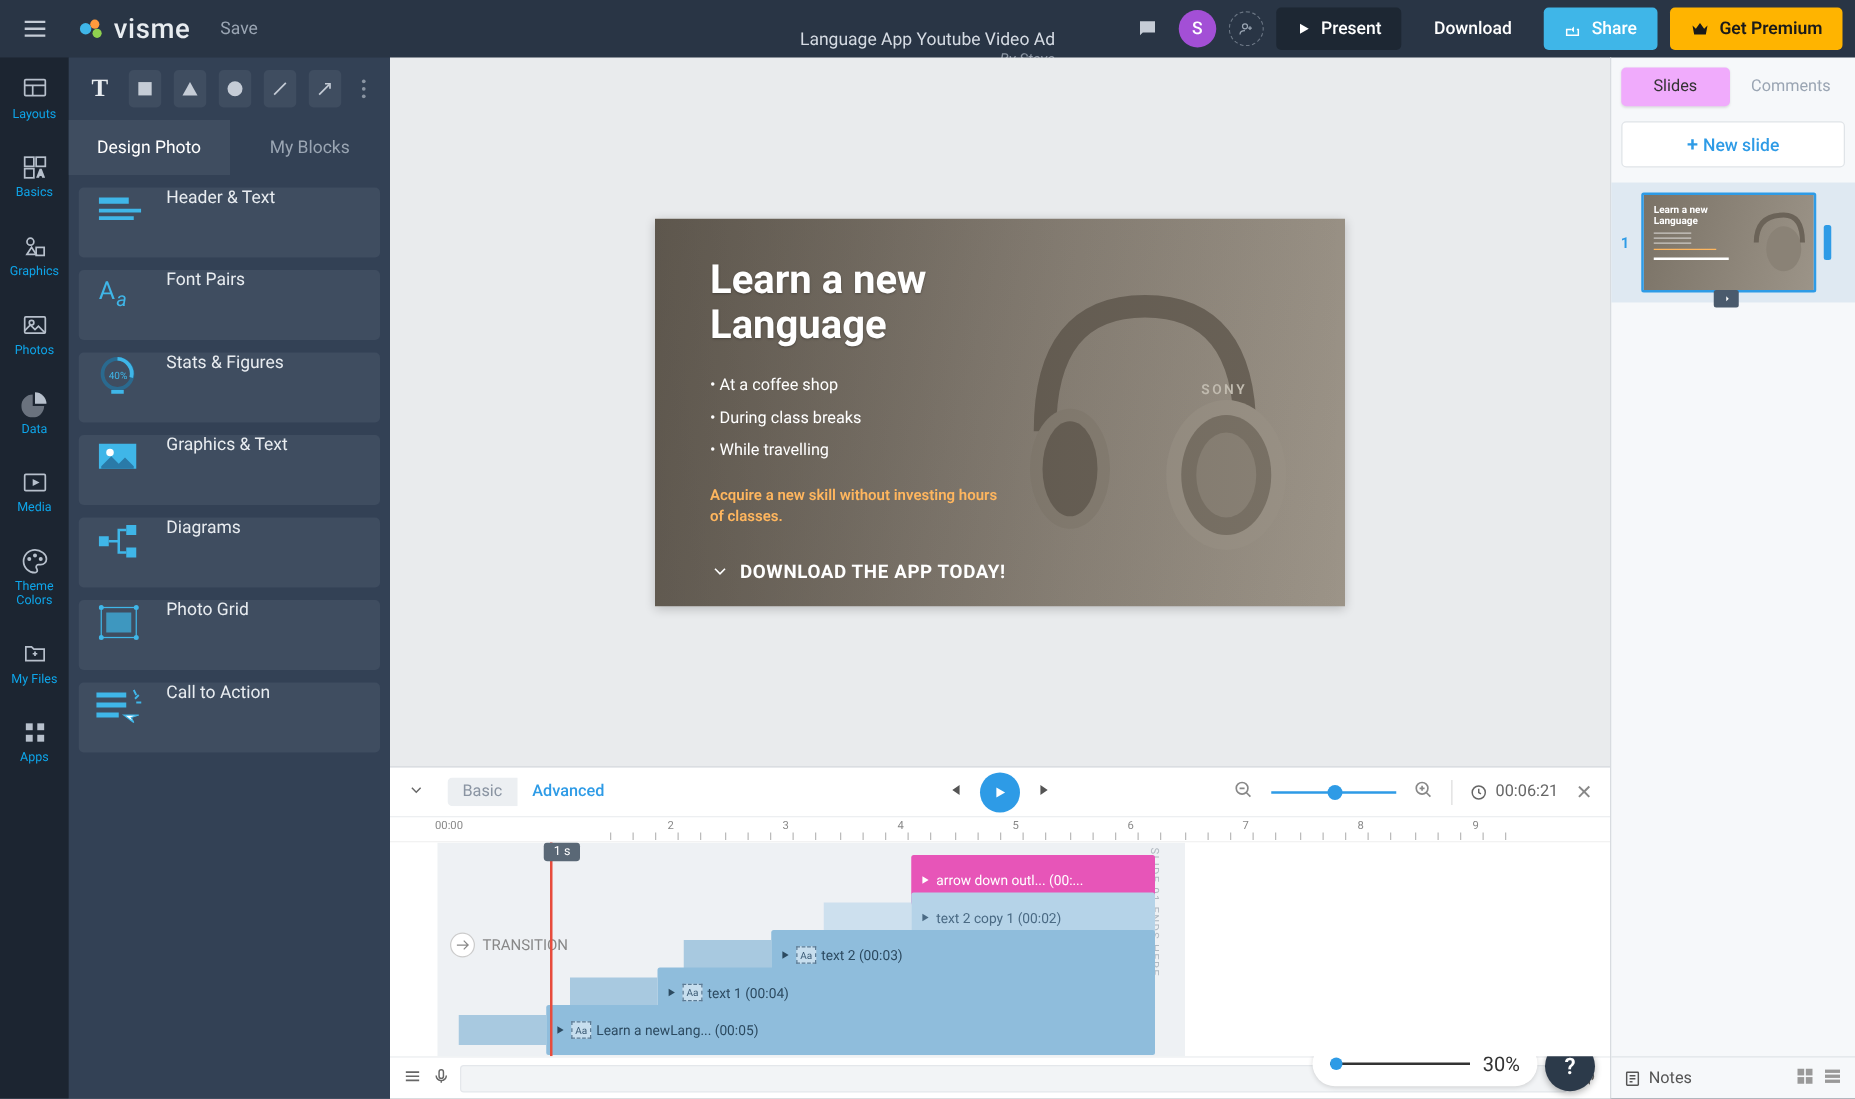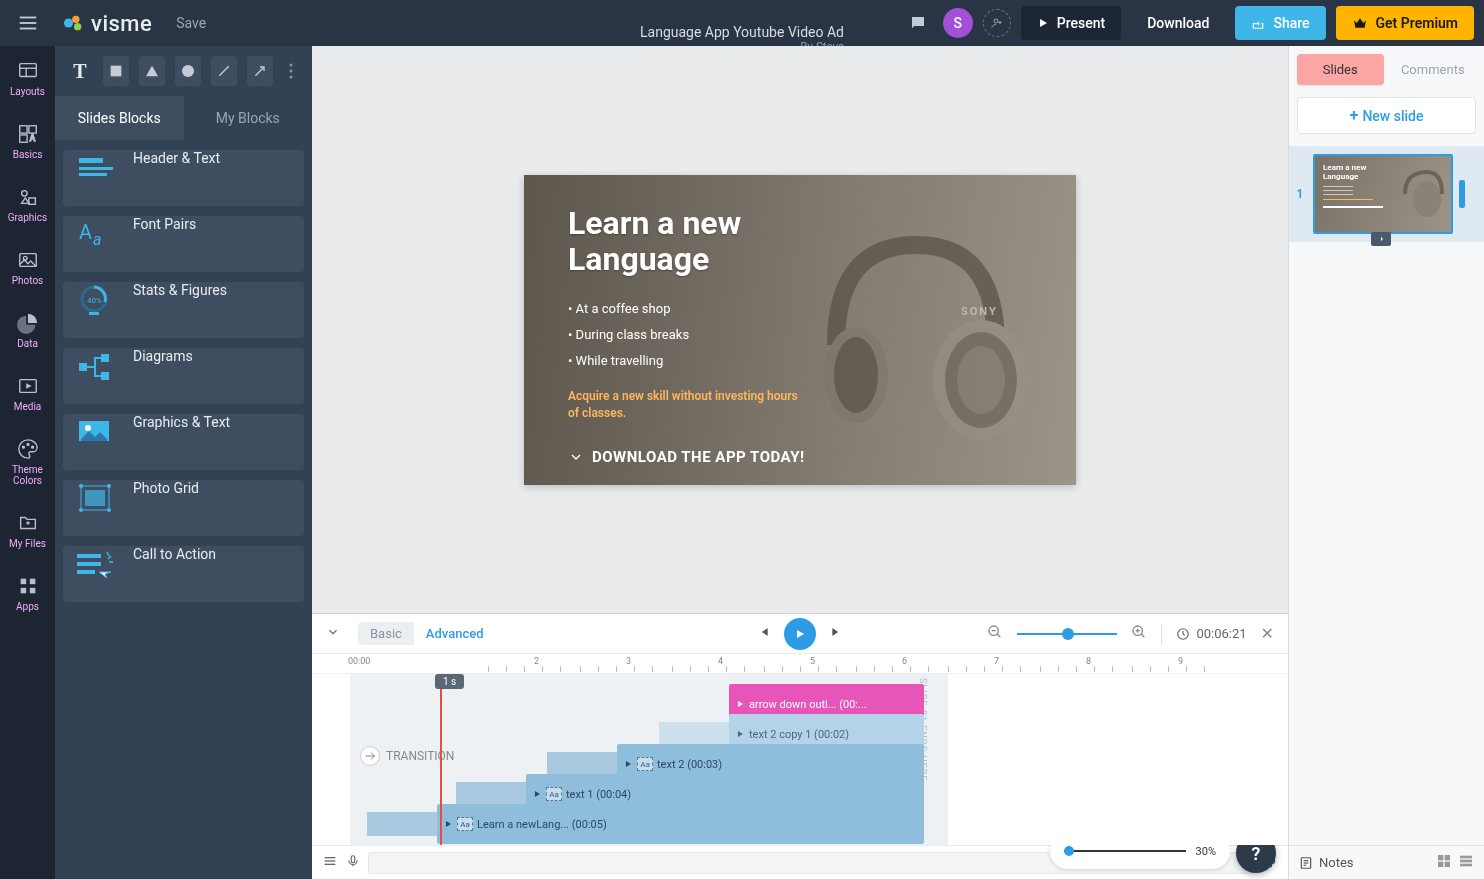--- a/index.html
+++ b/index.html
@@ -17,21 +17,21 @@
 .top-right { margin-left: auto; display: flex; align-items: center; gap: 10px; padding-right: 10px; }
 .icon-btn { width: 30px; height: 30px; display: flex; align-items: center; justify-content: center; color: #c5ccd6; cursor: pointer; }
 .avatar { width: 30px; height: 30px; border-radius: 50%; background: #a34fd6; color: #fff; display: flex; align-items: center; justify-content: center; font-size: 14px; font-weight: 500; }
 .add-user-circle { width: 28px; height: 28px; border: 1.5px dashed #6b7684; border-radius: 50%; display: flex; align-items: center; justify-content: center; color: #c5ccd6; font-size: 14px; }
 .btn { height: 34px; padding: 0 16px; border-radius: 4px; display: flex; align-items: center; gap: 8px; font-size: 14px; font-weight: 500; cursor: pointer; }
 .btn-present { background: #1d2733; color: #fff; }
 .btn-download { color: #fff; }
 .btn-share { background: #3fb6e8; color: #fff; }
 .btn-premium { background: #ffb400; color: #1a1a1a; font-weight: 600; }
 .main { display: flex; height: 833px; }
-.rail { width: 55px; background: #1c2531; display: flex; flex-direction: column; align-items: center; padding-top: 10px; gap: 18px; color: #f0abfc; }
+.rail { width: 55px; background: #1c2531; display: flex; flex-direction: column; align-items: center; padding-top: 10px; gap: 18px; color: #0ea5e9; }
 .rail-item { display: flex; flex-direction: column; align-items: center; gap: 4px; cursor: pointer; width: 100%; padding: 4px 0; }
 .rail-item svg { width: 22px; height: 22px; }
 .rail-item span { font-size: 10px; }
 .sidebar { width: 257px; background: #334155; display: flex; flex-direction: column; }
 .toolbelt { height: 50px; display: flex; align-items: center; gap: 10px; padding: 0 12px; }
 .tool { width: 30px; height: 30px; background: #3f4d60; border-radius: 4px; display: flex; align-items: center; justify-content: center; color: #c5ccd6; cursor: pointer; }
 .tool.text { background: transparent; font-size: 20px; font-weight: 600; color: #e8ecf0; font-family: Georgia, serif; }
 .tool-more { color: #8a94a2; cursor: pointer; width: 20px; display: flex; align-items: center; justify-content: center; }
 .tabs-blocks { display: flex; height: 44px; }
 .tabs-blocks div { flex: 1; display: flex; align-items: center; justify-content: center; font-size: 14px; cursor: pointer; }
@@ -46,21 +46,21 @@
 .slide-overlay { position: absolute; inset: 0; background: linear-gradient(90deg, rgba(40,35,30,0.35) 0%, rgba(40,35,30,0.1) 60%, transparent 100%); }
 .headphones { position: absolute; right: 30px; top: 30px; width: 260px; height: 260px; }
 .slide-content { position: absolute; left: 44px; top: 30px; color: #fff; }
 .slide-h1 { font-size: 32px; font-weight: 700; line-height: 1.15; text-shadow: 0 1px 2px rgba(0,0,0,0.3); }
 .slide-bullets { margin-top: 18px; font-size: 13px; line-height: 2; }
 .slide-sub { margin-top: 14px; font-size: 12px; font-weight: 600; color: #ffb65e; max-width: 240px; line-height: 1.4; }
 .slide-cta { margin-top: 26px; font-size: 15px; font-weight: 700; letter-spacing: 0.5px; color: #fff; display: flex; align-items: center; gap: 8px; }
 .zoom-pill { position: absolute; right: 58px; bottom: 10px; background: #fff; border-radius: 20px; height: 36px; width: 180px; display: flex; align-items: center; padding: 0 14px; gap: 10px; box-shadow: 0 1px 4px rgba(0,0,0,0.15); }
 .zoom-track { flex: 1; height: 2px; background: #333; position: relative; }
 .zoom-thumb { position: absolute; left: 0; top: -4px; width: 10px; height: 10px; border-radius: 50%; background: #2e9be6; }
-.zoom-label { font-size: 11px; color: #333; }
+.zoom-label { font-size: 16px; color: #333; }
 .help-btn { position: absolute; right: 12px; bottom: 6px; width: 40px; height: 40px; border-radius: 50%; background: #2c3a4a; color: #fff; display: flex; align-items: center; justify-content: center; font-size: 18px; font-weight: 600; box-shadow: 0 2px 6px rgba(0,0,0,0.3); }
 .timeline { height: 266px; background: #fff; border-top: 1px solid #d0d4d9; display: flex; flex-direction: column; }
 .tl-top { height: 40px; display: flex; align-items: center; padding: 16px 14px; gap: 10px; border-bottom: 1px solid #e8eaed; }
 .tl-toggle-btn { color: #666; cursor: pointer; }
 .tl-mode { display: flex; gap: 0; border-radius: 4px; overflow: hidden; margin-left: 8px; }
 .tl-mode div { padding: 4px 12px; font-size: 13px; cursor: pointer; }
 .tl-mode .basic { background: #eceff2; color: #8a94a2; }
 .tl-mode .advanced { color: #2e9be6; font-weight: 500; }
 .tl-playback { position: absolute; left: 50%; transform: translateX(-50%); display: flex; align-items: center; gap: 14px; }
 .play-btn { width: 32px; height: 32px; border-radius: 50%; background: #2e9be6; display: flex; align-items: center; justify-content: center; cursor: pointer; }
@@ -82,21 +82,21 @@
 .tl-track.blue { background: #8fbddc; color: #2c4a60; }
 .tl-track .aa-icon { width: 16px; height: 14px; border: 1px dashed #5a7a94; display: inline-flex; align-items: center; justify-content: center; font-size: 8px; background: rgba(255,255,255,0.5); color: #3a5a74; }
 .tl-track-handle { width: 12px; height: 24px; background: rgba(255,255,255,0.3); border: 1px dashed rgba(255,255,255,0.6); }
 .transition-pill { position: absolute; left: 48px; top: 72px; display: flex; align-items: center; gap: 6px; font-size: 12px; color: #888; }
 .transition-pill .circ { width: 20px; height: 20px; border-radius: 50%; background: #fff; border: 1px solid #ccc; display: flex; align-items: center; justify-content: center; }
 .slide-ends { position: absolute; left: 606px; top: 4px; writing-mode: vertical-lr; font-size: 9px; color: #b0b8c0; letter-spacing: 1px; }
 .tl-footer { height: 34px; border-top: 1px solid #e8eaed; display: flex; align-items: center; padding: 0 10px; gap: 8px; }
 .right-panel { width: 196px; background: #f6f8fa; border-left: 1px solid #d8dce0; display: flex; flex-direction: column; }
 .rp-tabs { display: flex; padding: 8px; gap: 6px; }
 .rp-tabs div { flex: 1; text-align: center; font-size: 13px; padding: 8px 0; border-radius: 4px; cursor: pointer; }
-.rp-tabs .active { background: #fca5a5; color: #333; box-shadow: 0 1px 2px rgba(0,0,0,0.1); }
+.rp-tabs .active { background: #f0abfc; color: #333; box-shadow: 0 1px 2px rgba(0,0,0,0.1); }
 .rp-tabs .inactive { color: #9aa5b3; }
 .new-slide-btn { margin: 4px 8px 12px; background: #fff; border: 1px solid #e0e4e8; border-radius: 4px; padding: 8px; text-align: center; color: #2e9be6; font-size: 14px; font-weight: 500; cursor: pointer; }
 .slide-thumb-row { display: flex; align-items: center; gap: 6px; padding: 8px 4px; background: #dfe9f2; }
 .slide-num { font-size: 12px; color: #2e9be6; font-weight: 600; width: 14px; text-align: center; }
 .slide-thumb { width: 140px; height: 80px; background: linear-gradient(105deg,#7a7266,#9c9488); border: 2px solid #2e9be6; border-radius: 2px; position: relative; overflow: hidden; }
 .slide-thumb-accent { width: 6px; height: 28px; background: #2e9be6; border-radius: 2px; }
 .rp-footer { margin-top: auto; height: 34px; border-top: 1px solid #e0e4e8; display: flex; align-items: center; padding: 0 10px; gap: 10px; }
 .notes-btn { display: flex; align-items: center; gap: 6px; font-size: 13px; color: #555; cursor: pointer; }
 .view-icons { margin-left: auto; display: flex; gap: 6px; }
 .view-icons svg { width: 16px; height: 16px; }
@@ -275,21 +275,21 @@
         </div>
       <div class="tool-more">
           <svg width="4" height="16" viewBox="0 0 4 16" fill="#8a94a2">
             <circle cx="2" cy="2" r="1.5"></circle>
             <circle cx="2" cy="8" r="1.5"></circle>
             <circle cx="2" cy="14" r="1.5"></circle>
           </svg>
         </div>
     </div>
     <div class="tabs-blocks">
-      <div class="active">Slides Blocks</div>
+      <div class="active">Design Photo</div>
       <div class="inactive">My Blocks</div>
     </div>
     <div class="blocks-list">
       <div class="block-item">
           <div class="block-icon">
             <svg width="34" height="26" viewBox="0 0 34 26">
               <rect x="0" y="2" width="24" height="5" fill="#3fb6e8"></rect>
               <rect x="0" y="11" width="34" height="3" fill="#3fb6e8"></rect>
               <rect x="0" y="17" width="28" height="3" fill="#3fb6e8"></rect>
             </svg>
@@ -311,38 +311,38 @@
               <circle cx="15" cy="15" r="12" fill="none" stroke="#2a6a8f" stroke-width="3"></circle>
               <path d="M15 3 A12 12 0 0 1 26 18" fill="none" stroke="#3fb6e8" stroke-width="3"></path>
               <text x="8" y="19" font-size="8" fill="#3fb6e8">40%</text>
               <rect x="10" y="28" width="10" height="3" fill="#3fb6e8"></rect>
             </svg>
           </div>
           <span>Stats &amp; Figures</span>
         </div>
       <div class="block-item">
           <div class="block-icon">
+            <svg width="34" height="28" viewBox="0 0 34 28">
+              <rect x="0" y="2" width="30" height="20" fill="#3fb6e8"></rect>
+              <circle cx="9" cy="9" r="3" fill="#fff"></circle>
+              <path d="M2 20l8-8 6 6 5-5 7 7v2H2z" fill="#2a7aa8"></path>
+            </svg>
+          </div>
+          <span>Graphics &amp; Text</span>
+        </div>
+      <div class="block-item">
+          <div class="block-icon">
             <svg width="34" height="30" viewBox="0 0 34 30">
               <rect x="0" y="11" width="8" height="8" fill="#3fb6e8"></rect>
               <rect x="22" y="2" width="8" height="8" fill="#3fb6e8"></rect>
               <rect x="22" y="20" width="8" height="8" fill="#3fb6e8"></rect>
               <path d="M8 15h8M16 15V6h6M16 15v9h6" stroke="#3fb6e8" stroke-width="2" fill="none"></path>
             </svg>
           </div>
           <span>Diagrams</span>
-        </div>
-      <div class="block-item">
-          <div class="block-icon">
-            <svg width="34" height="28" viewBox="0 0 34 28">
-              <rect x="0" y="2" width="30" height="20" fill="#3fb6e8"></rect>
-              <circle cx="9" cy="9" r="3" fill="#fff"></circle>
-              <path d="M2 20l8-8 6 6 5-5 7 7v2H2z" fill="#2a7aa8"></path>
-            </svg>
-          </div>
-          <span>Graphics &amp; Text</span>
         </div>
       <div class="block-item">
           <div class="block-icon">
             <svg width="34" height="30" viewBox="0 0 34 30">
               <rect x="2" y="2" width="28" height="24" fill="none" stroke="#3fb6e8" stroke-width="1"></rect>
               <rect x="6" y="6" width="20" height="16" fill="#3fb6e8" opacity="0.7"></rect>
               <circle cx="2" cy="2" r="2" fill="#3fb6e8"></circle>
               <circle cx="30" cy="2" r="2" fill="#3fb6e8"></circle>
               <circle cx="2" cy="26" r="2" fill="#3fb6e8"></circle>
               <circle cx="30" cy="26" r="2" fill="#3fb6e8"></circle>

